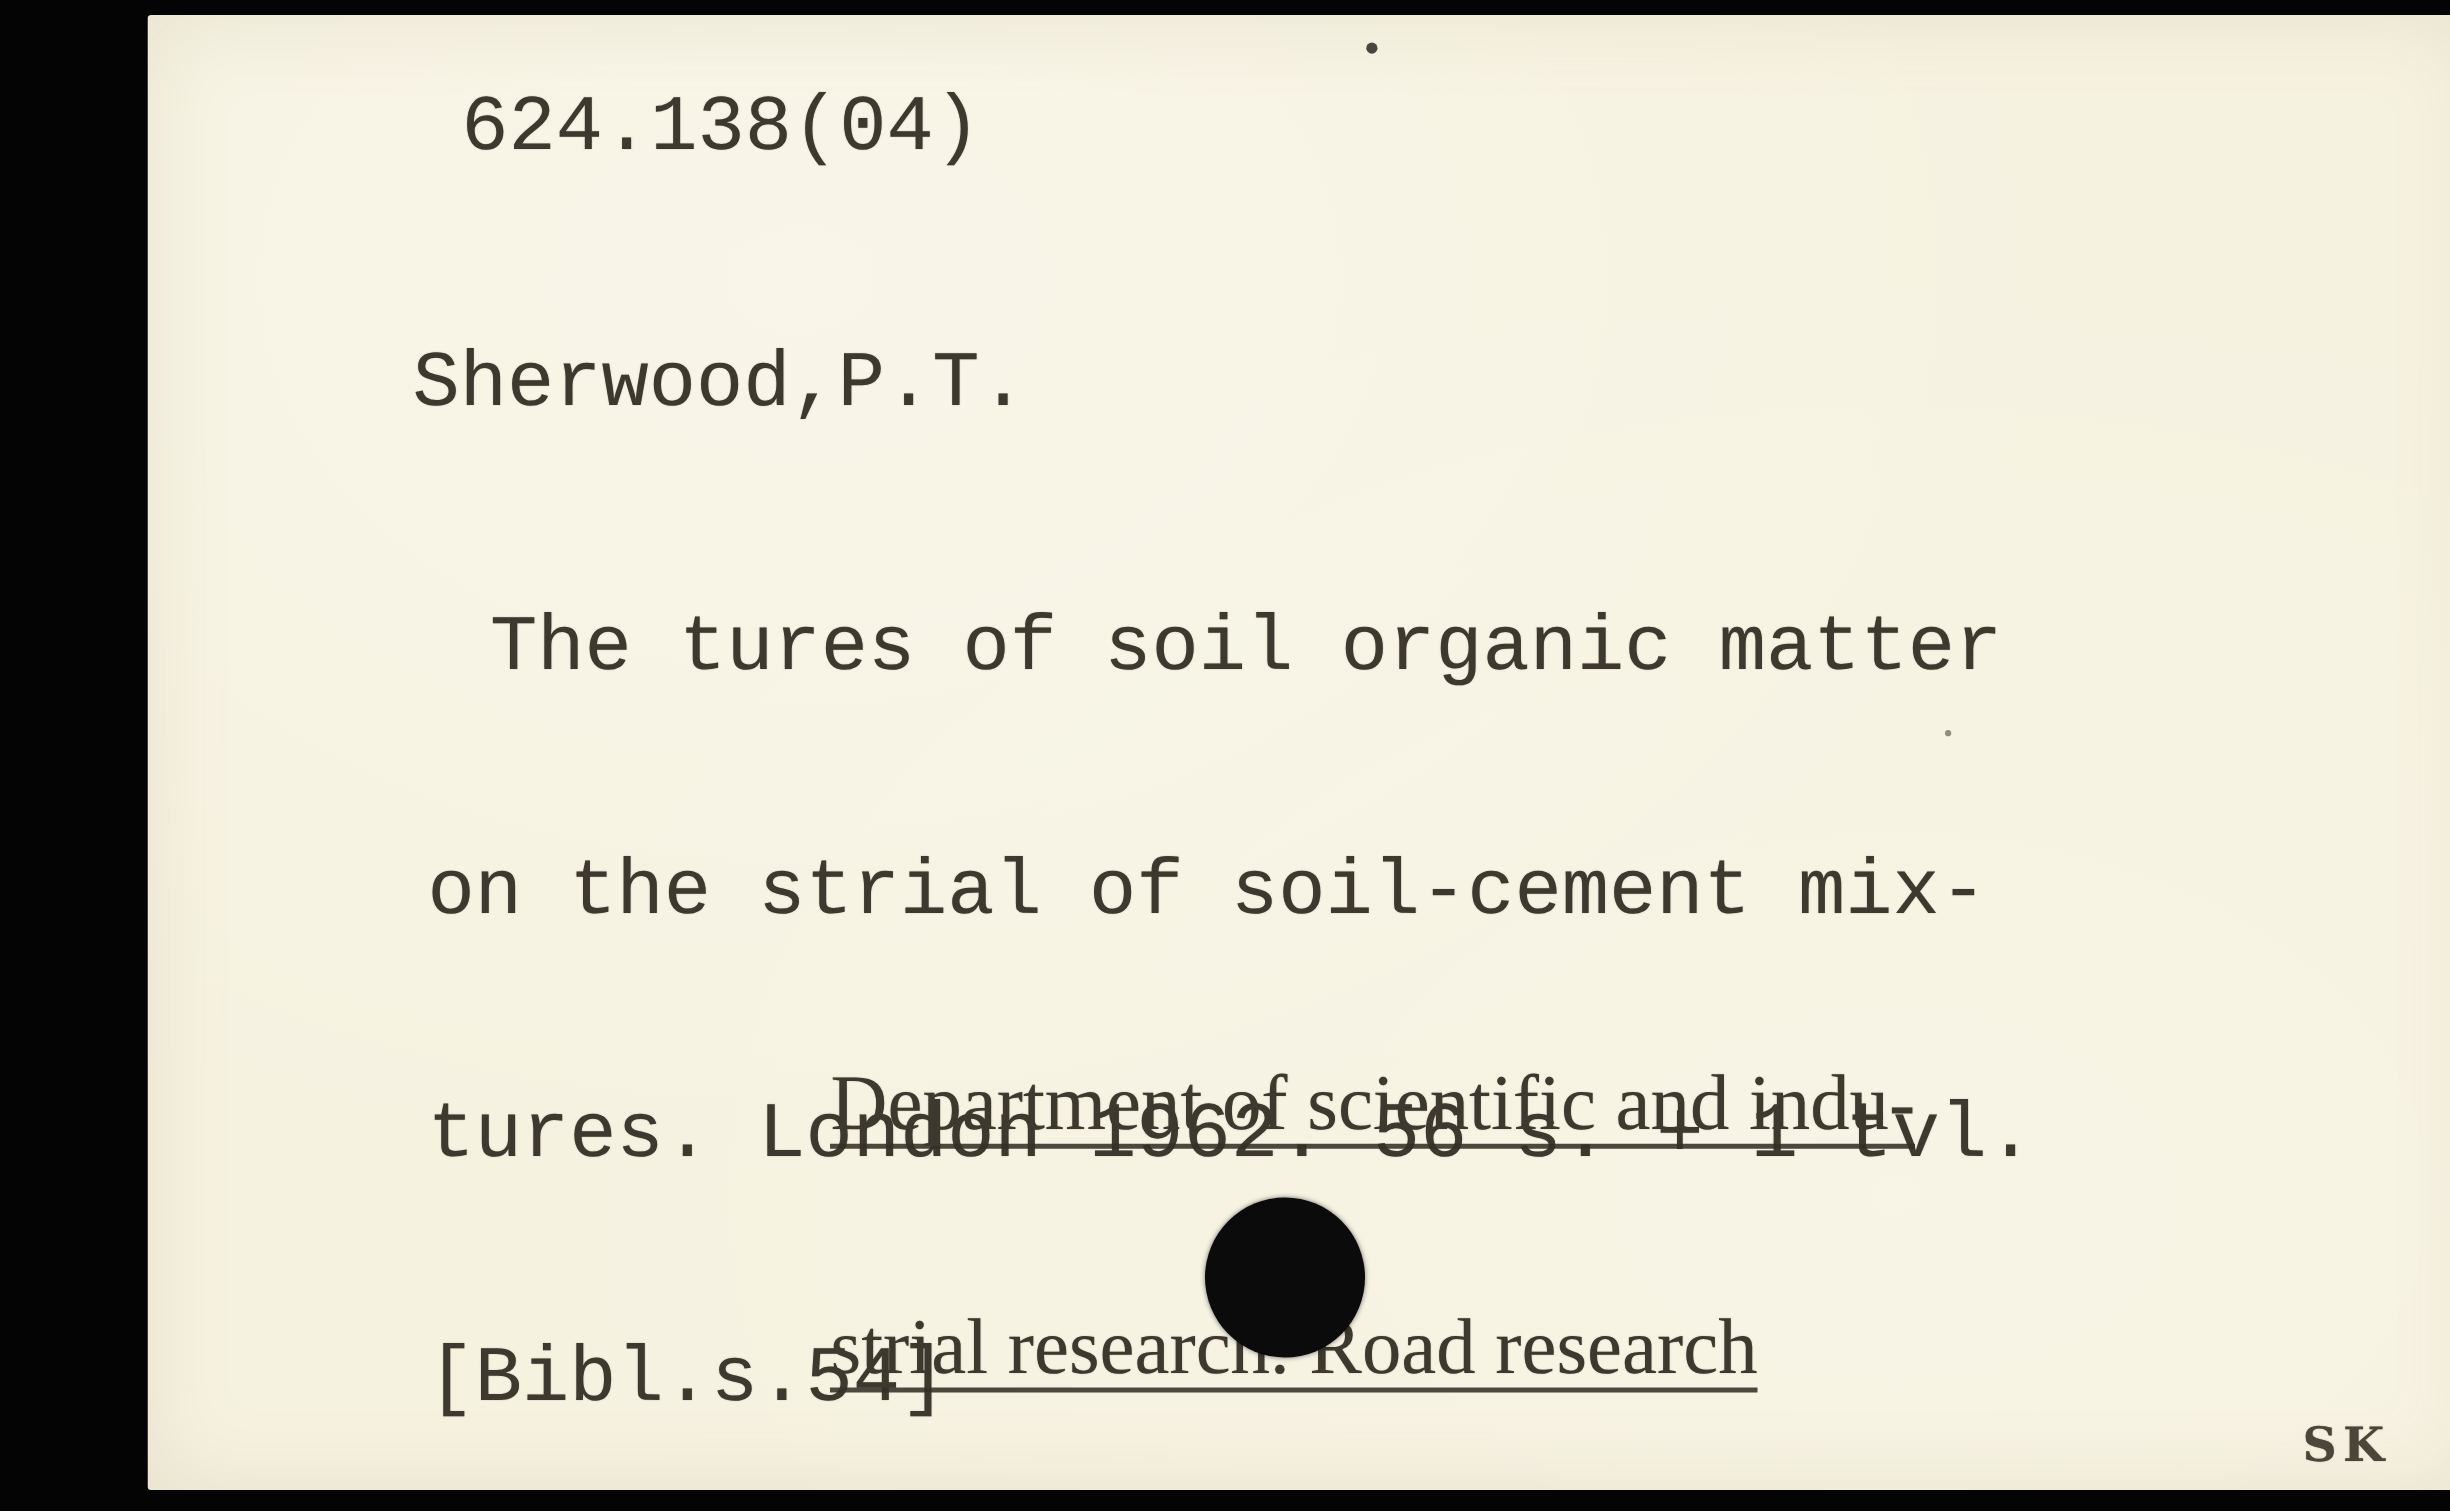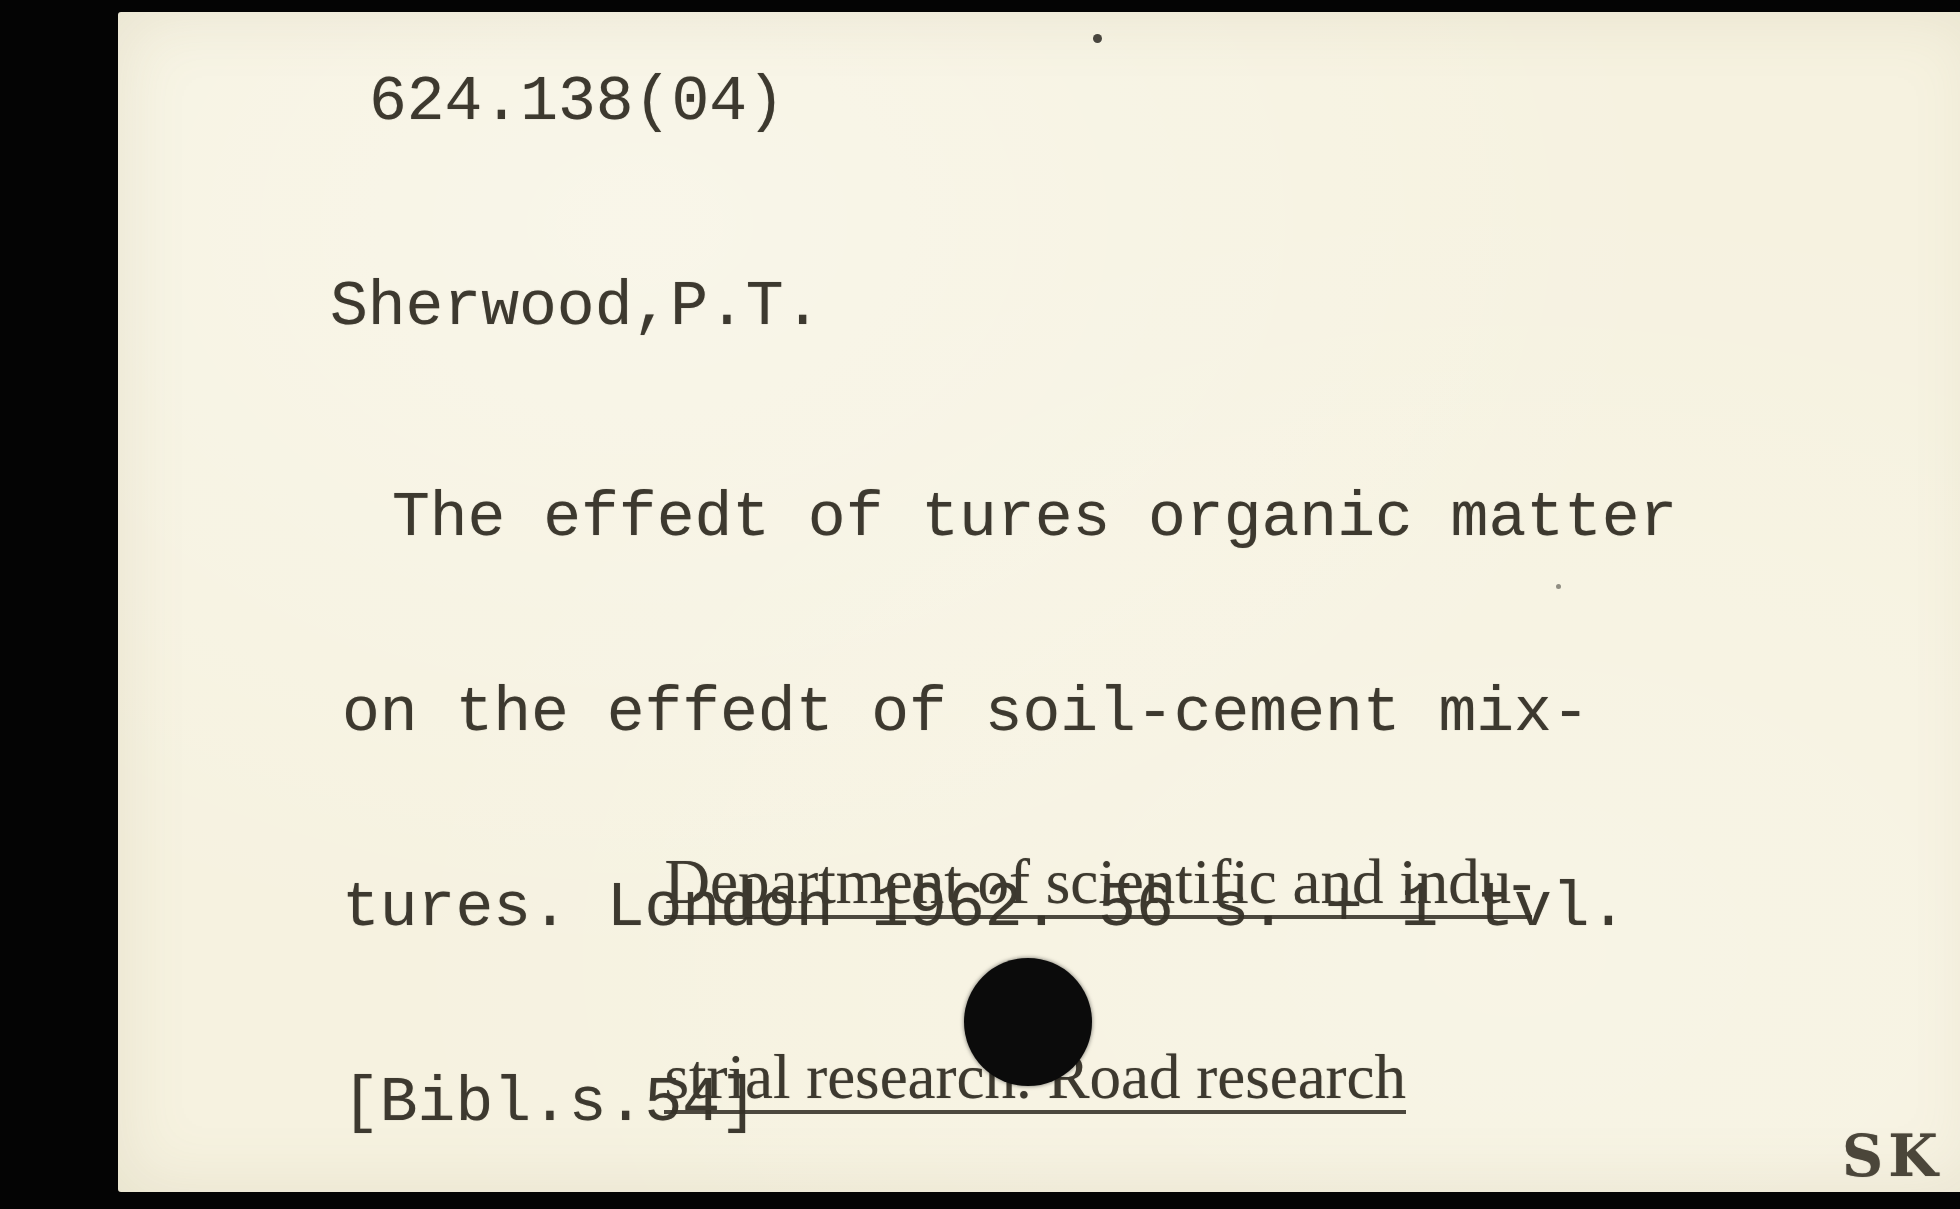--- a/index.html
+++ b/index.html
@@ -47,42 +47,42 @@
 
   .punch-hole{
     position:absolute;left:846px;top:946px;width:128px;height:128px;
     background:var(--hole);border-radius:50%;
     box-shadow:0 0 4px rgba(0,0,0,0.55);
   }
 
   .stamp{
     position:absolute;left:1724px;top:1116px;
     font-family:"DejaVu Serif","Liberation Serif",serif;
-    font-weight:bold;font-size:57px;line-height:56px;
+    font-weight:bold;font-size:38px;line-height:56px;
     letter-spacing:5px;color:var(--stamp_ink);
     text-shadow:0 0 1px rgba(75,70,58,0.5);
   }
 
   .speck{position:absolute;background:#2a2822;border-radius:50%;}
   .speck.s1{left:975px;top:22px;width:9px;height:9px;opacity:.85;}
   .speck.s2{left:1438px;top:572px;width:5px;height:5px;opacity:.5;}
 </style>
 </head>
 <body>
 
 <div class="backdrop">
   <div class="card">
 
     <div class="typed classification">624.138(04)</div>
 
     <div class="typed author">Sherwood,P.T.</div>
 
     <div class="typed title-block">
-      <div class="title-line indent">The effedt of tures organic matter</div>
-      <div class="title-line">on the effedt of soil-cement mix-</div>
+      <div class="title-line indent">The tures of soil organic matter</div>
+      <div class="title-line">on the strial of soil-cement mix-</div>
       <div class="title-line">tures. London 1962. 56 s. + 1 tvl.</div>
       <div class="title-line">[Bibl.s.54]</div>
     </div>
 
     <div class="typed series-block">
       <div class="series-line">
         <span class="u">Department of scientific and indu-</span>
       </div>
       <div class="series-line">
         <span class="u">strial research. Road research</span>

